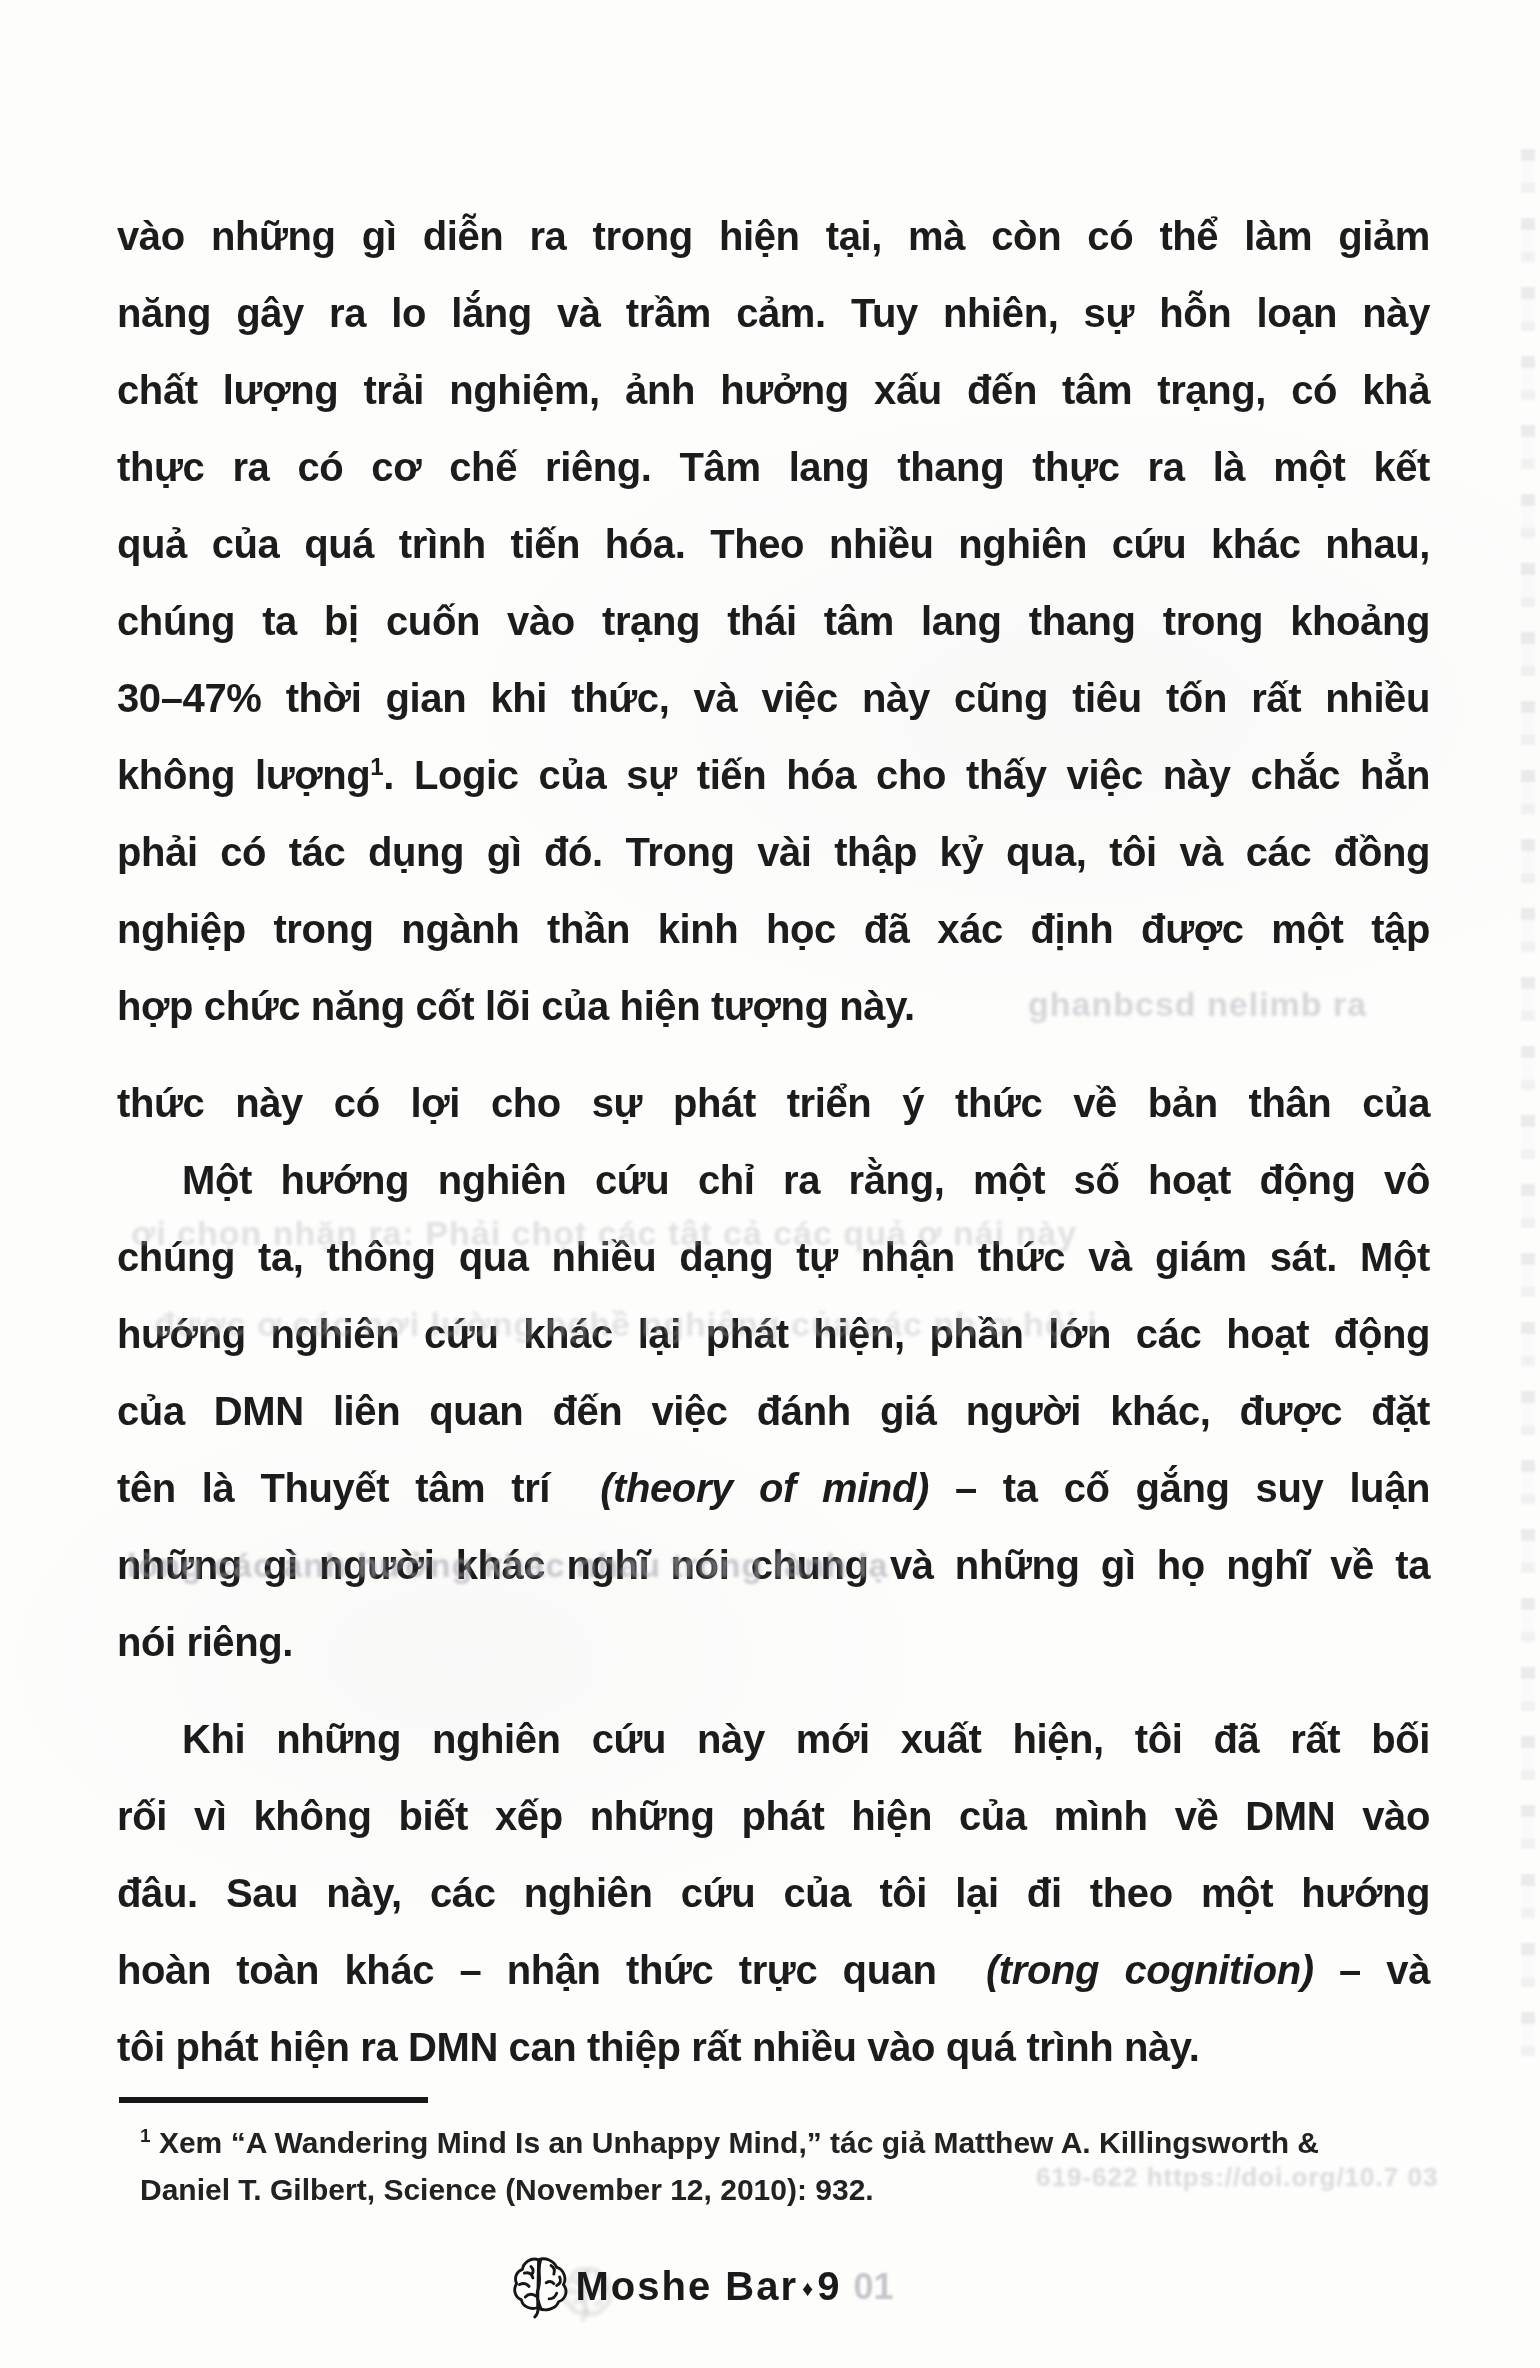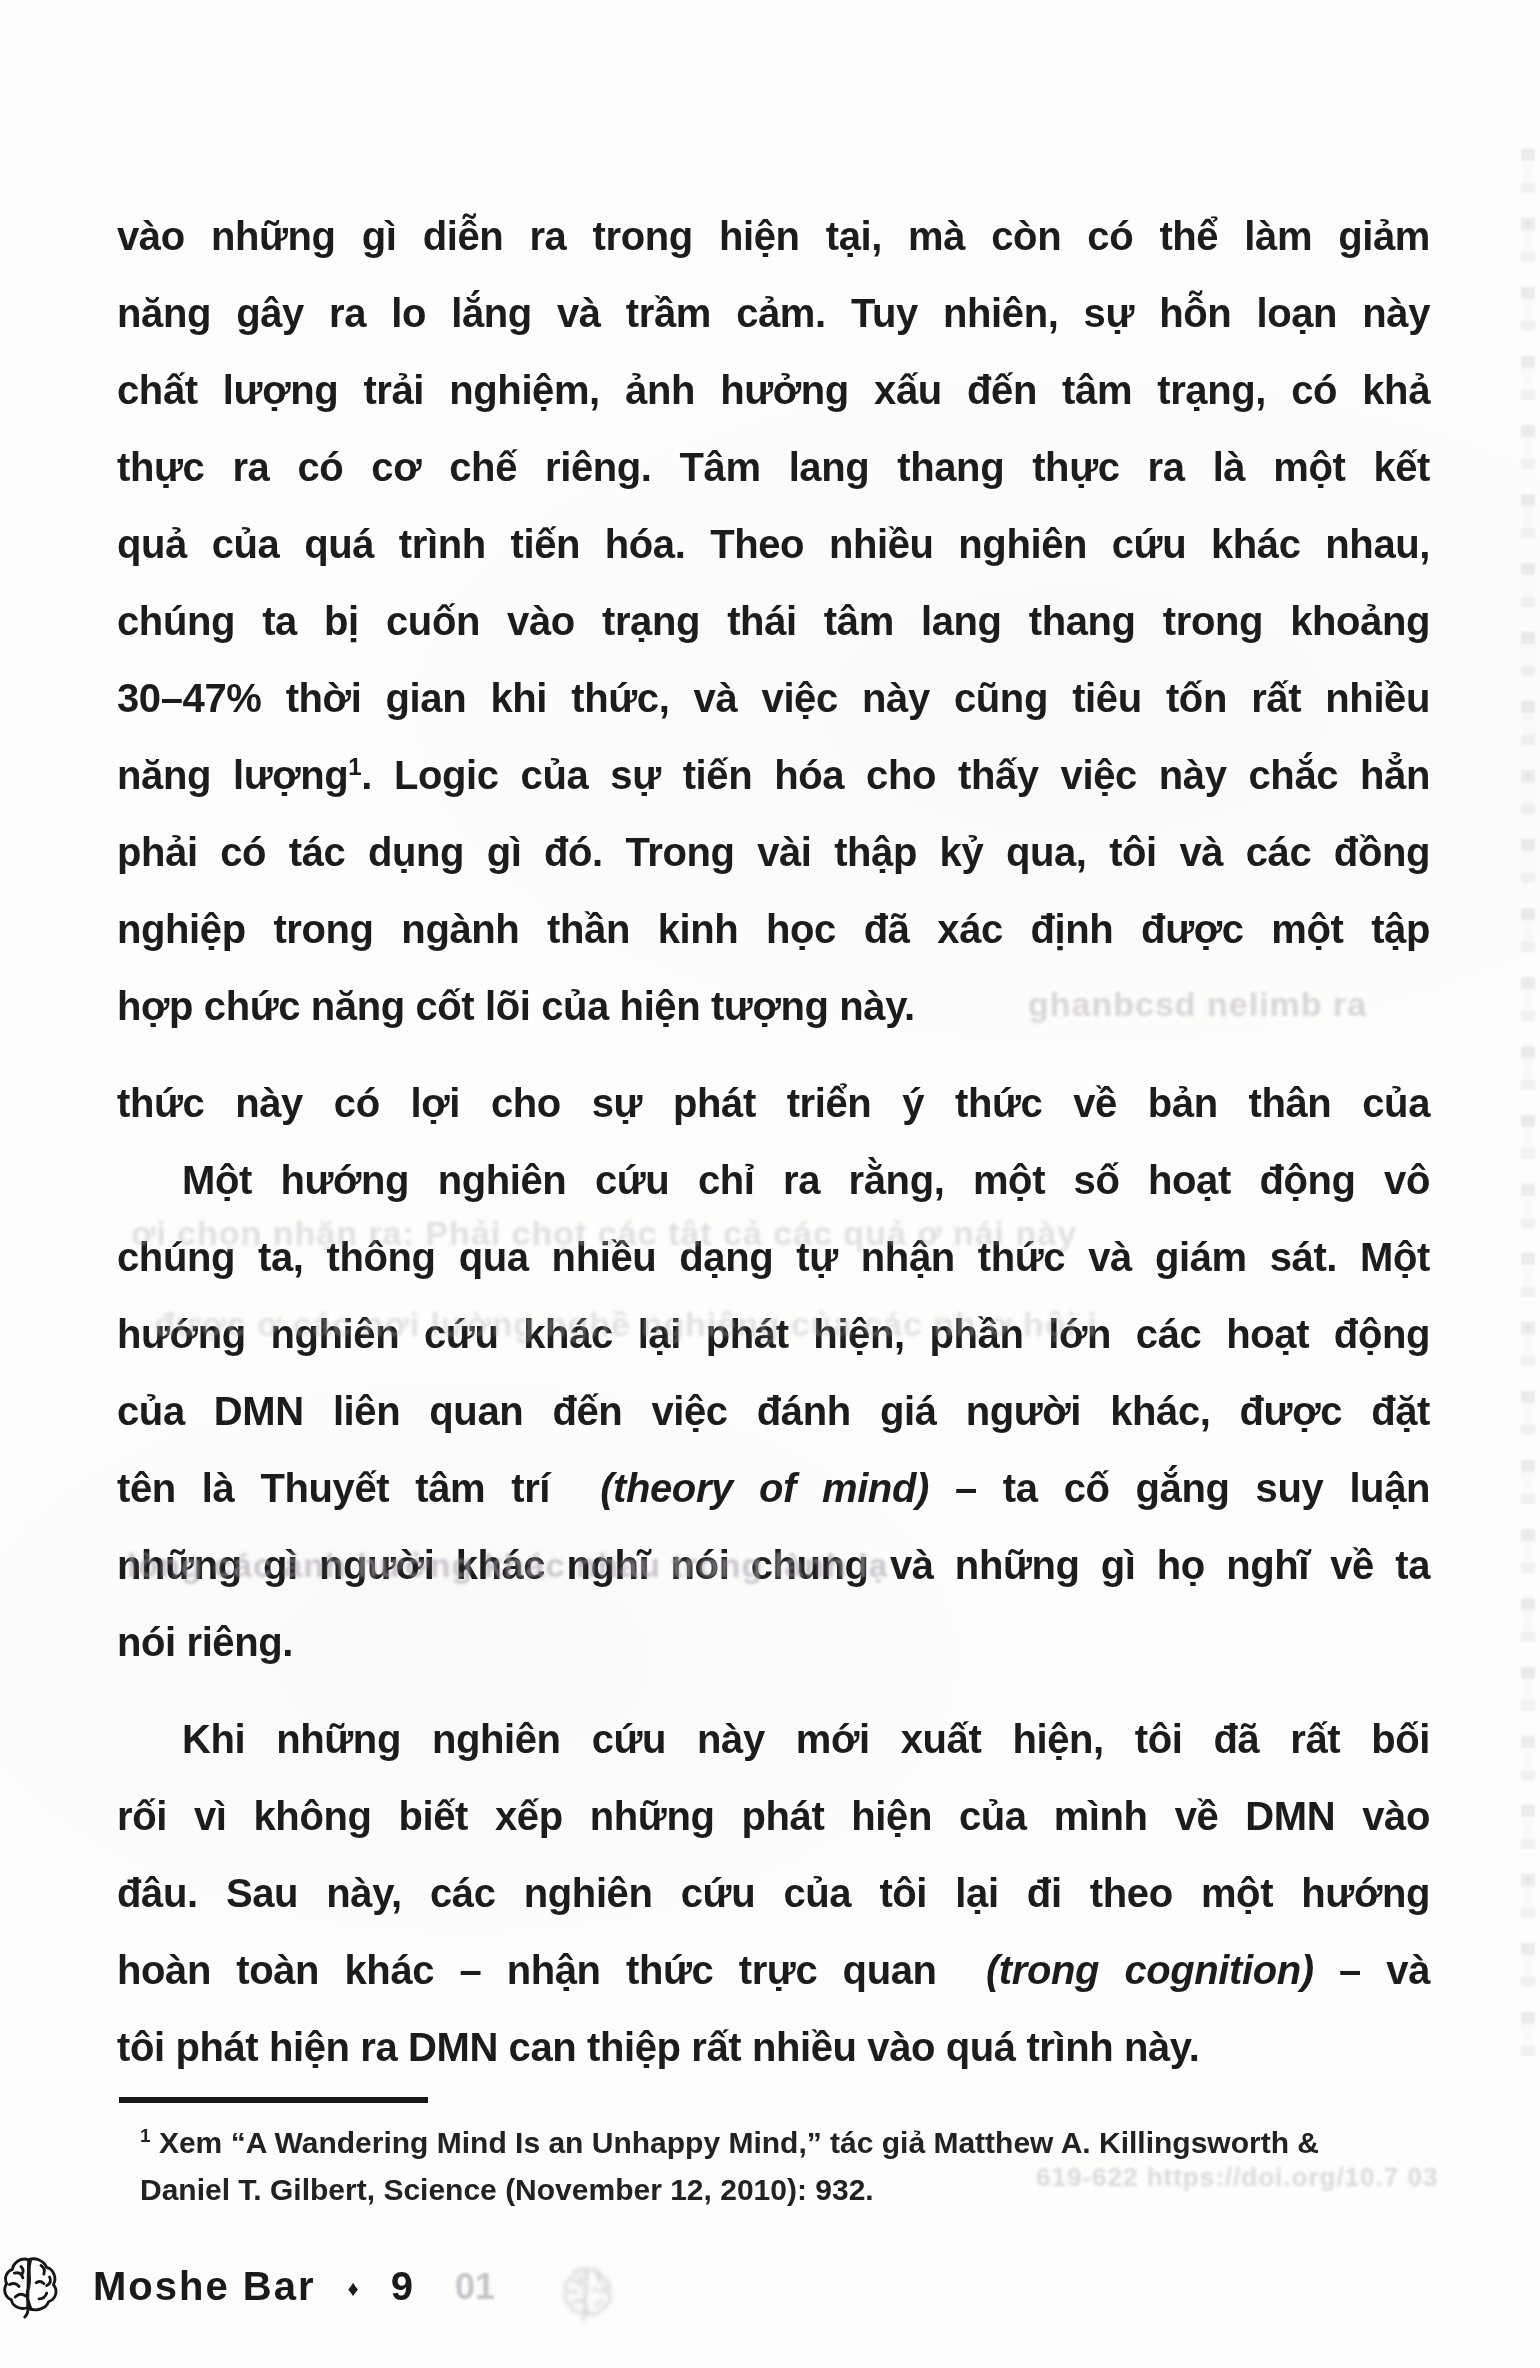--- a/index.html
+++ b/index.html
@@ -30,21 +30,21 @@
   .line.ind{text-indent:65px;}
   .line i{font-weight:700;margin-left:24px;}
   sup.fn-ref{font-size:24px;vertical-align:super;line-height:0;font-weight:700;}
   
   .footnote-rule{position:absolute;left:119px;top:2097px;width:309px;height:6px;background:#171717;}
   .footnote{position:absolute;left:104px;top:2119px;width:1317px;
     font-size:30px;line-height:47px;font-weight:700;color:#222;letter-spacing:0;margin-left:36px;}
   .footnote sup{font-size:19px;vertical-align:super;line-height:0;}
   
   .footer{position:absolute;left:0;top:2247px;width:1404px;height:79px;
-    display:flex;align-items:center;justify-content:flex-start;gap:32px;}
+    display:flex;align-items:center;justify-content:center;gap:4px;}
   .brand{font-size:40px;font-weight:700;letter-spacing:2px;color:#1a1a1a;}
   .diamond{font-size:22px;color:#1a1a1a;transform:translateY(2px);}
   .pagenum{font-size:40px;font-weight:700;color:#1a1a1a;}
   .footer-ghost{font-size:36px;font-weight:700;color:#c7c3cb;filter:blur(1px);margin-left:10px;}
   .brain{width:61px;height:65px;flex:0 0 auto;}
   .brain-shadow{position:absolute;left:559px;top:2265px;width:57px;height:57px;opacity:.18;filter:blur(2px);}
   
   .ghost{
     position:absolute;font-size:34px;font-weight:700;color:#bab4bd;
     filter:blur(1.4px);opacity:.55;white-space:nowrap;letter-spacing:1px;
@@ -67,21 +67,21 @@
   <div class="textblock">
 
     <div class="para">
       <div class="line">vào những gì diễn ra trong hiện tại, mà còn có thể làm giảm</div>
       <div class="line">năng gây ra lo lắng và trầm cảm. Tuy nhiên, sự hỗn loạn này</div>
       <div class="line">chất lượng trải nghiệm, ảnh hưởng xấu đến tâm trạng, có khả</div>
       <div class="line">thực ra có cơ chế riêng. Tâm lang thang thực ra là một kết</div>
       <div class="line">quả của quá trình tiến hóa. Theo nhiều nghiên cứu khác nhau,</div>
       <div class="line">chúng ta bị cuốn vào trạng thái tâm lang thang trong khoảng</div>
       <div class="line">30–47% thời gian khi thức, và việc này cũng tiêu tốn rất nhiều</div>
-      <div class="line"><span>năng lượng</span><sup class="fn-ref">1</sup><span>. Logic của sự tiến hóa cho thấy việc này chắc hẳn</span></div>
+      <div class="line"><span>không lượng</span><sup class="fn-ref">1</sup><span>. Logic của sự tiến hóa cho thấy việc này chắc hẳn</span></div>
       <div class="line">phải có tác dụng gì đó. Trong vài thập kỷ qua, tôi và các đồng</div>
       <div class="line">nghiệp trong ngành thần kinh học đã xác định được một tập</div>
       <div class="line pl">hợp chức năng cốt lõi của hiện tượng này.</div>
     </div>
 
     <div class="para">
       <div class="line">thức này có lợi cho sự phát triển ý thức về bản thân của</div>
       <div class="line ind">Một hướng nghiên cứu chỉ ra rằng, một số hoạt động vô</div>
       <div class="line">chúng ta, thông qua nhiều dạng tự nhận thức và giám sát. Một</div>
       <div class="line">hướng nghiên cứu khác lại phát hiện, phần lớn các hoạt động</div>

